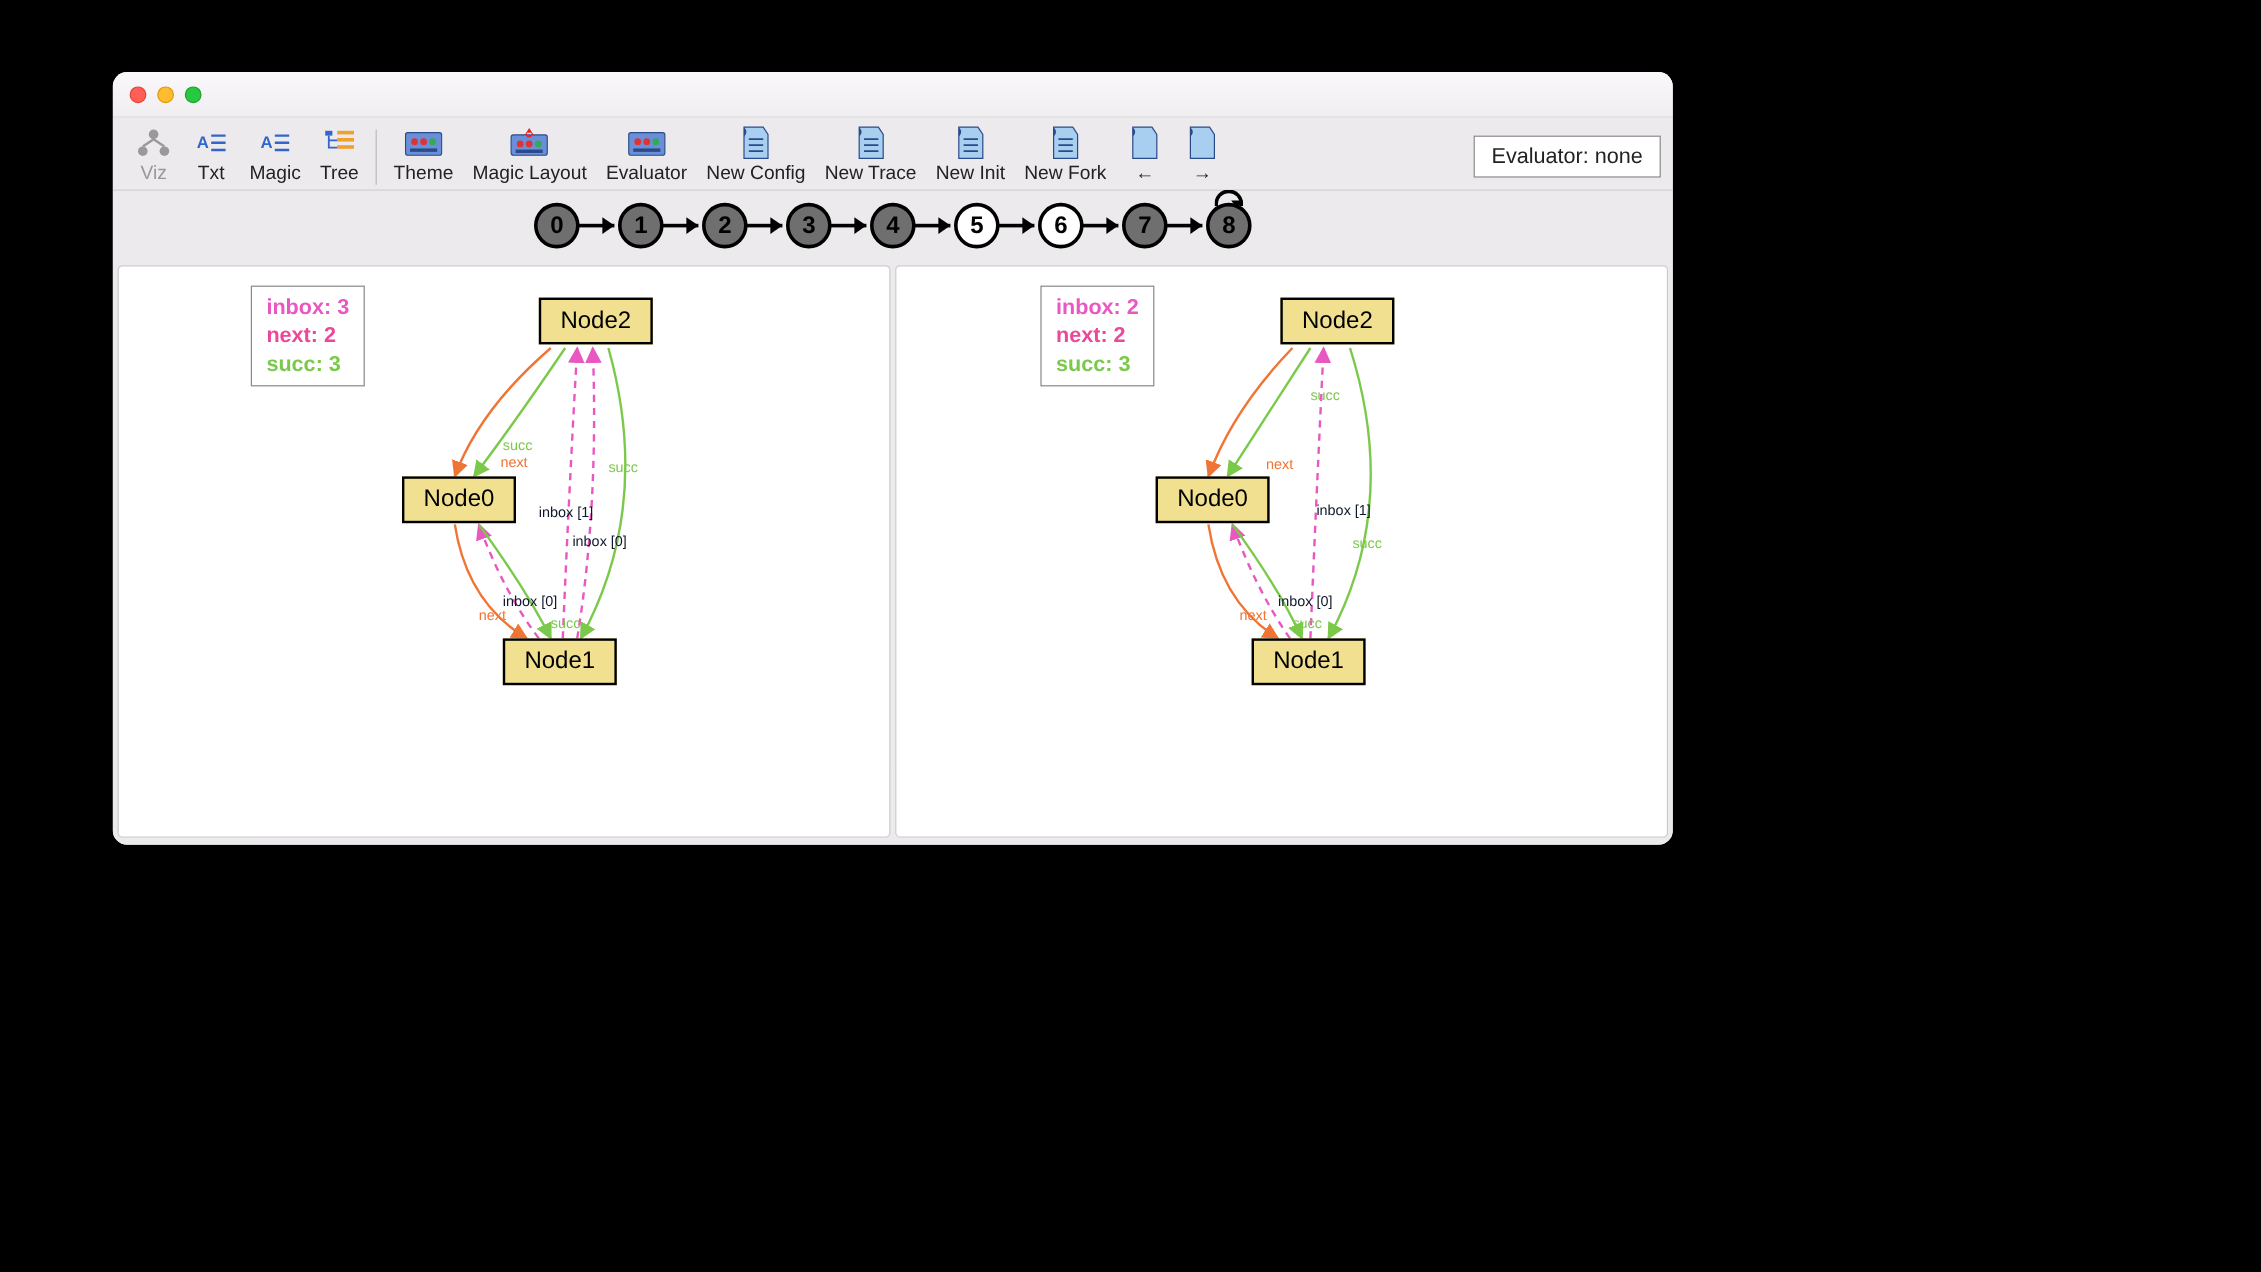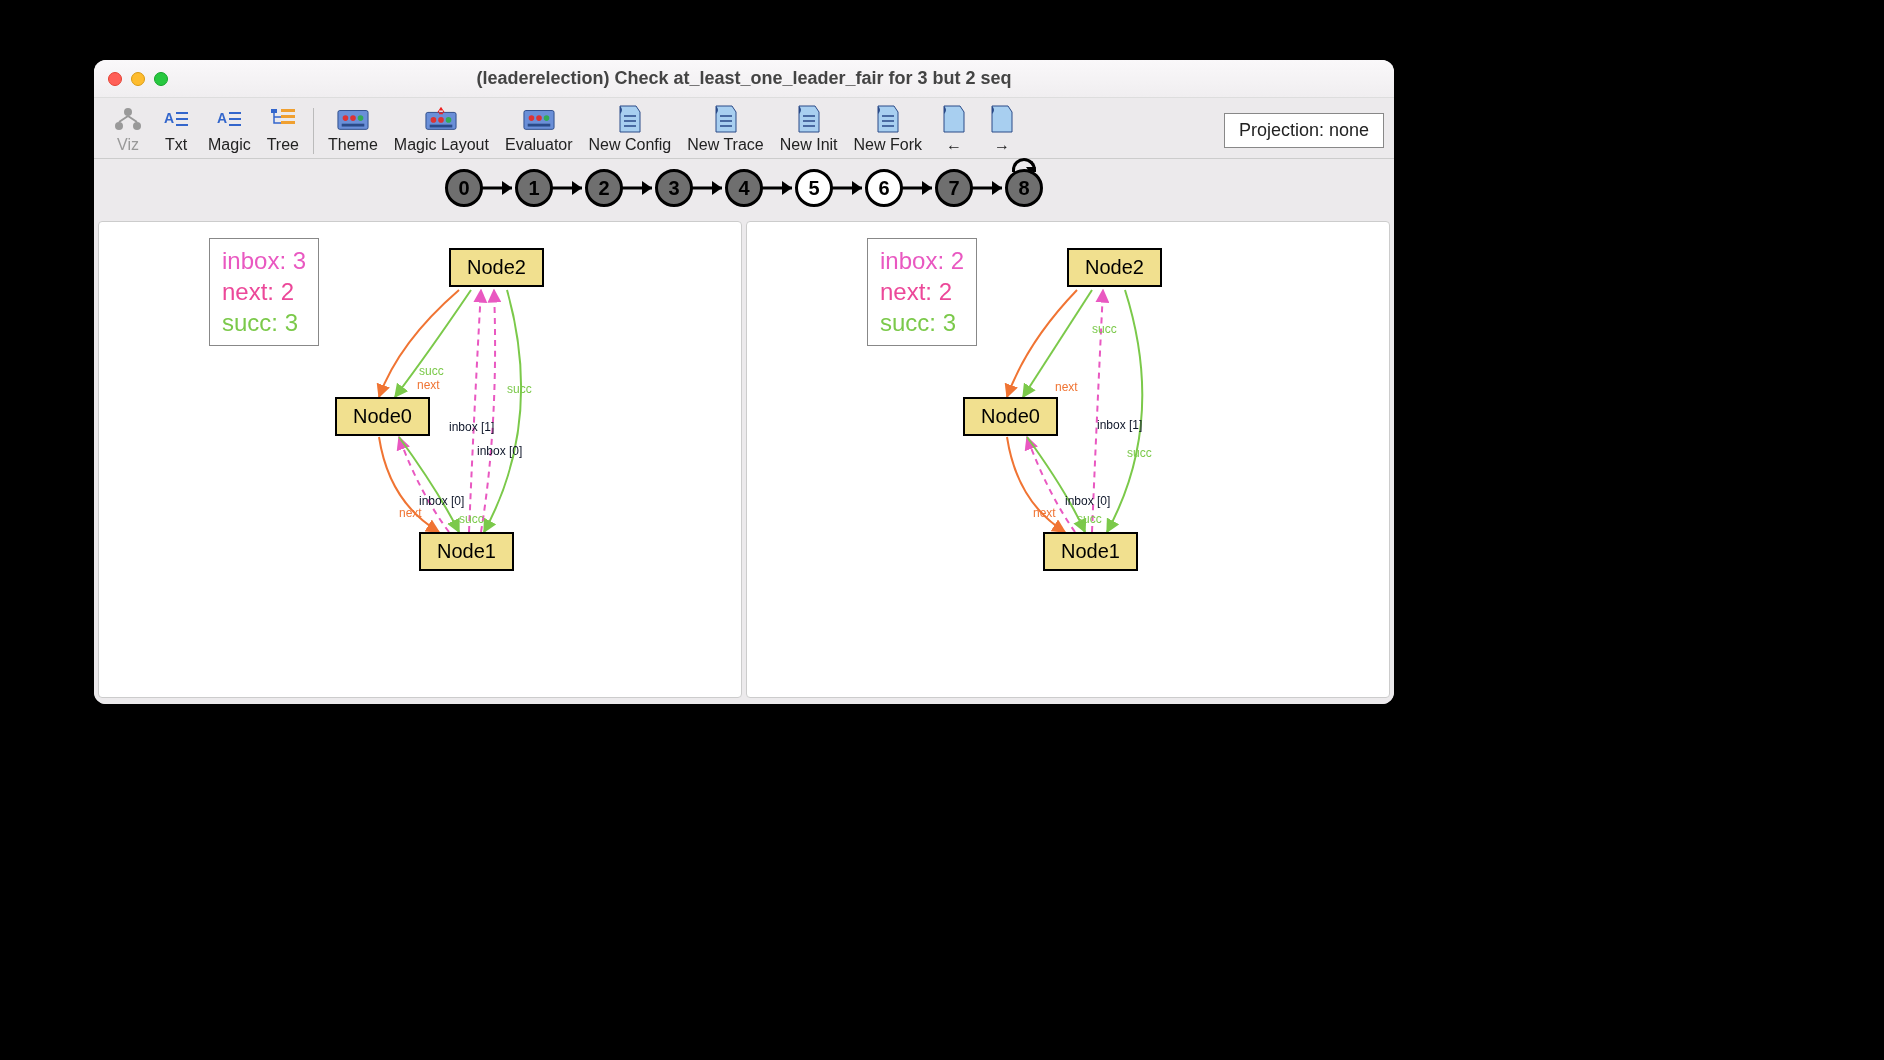--- a/index.html
+++ b/index.html
@@ -139,22 +139,22 @@
     border-radius: 4px;
     position: relative;
     overflow: hidden;
   }
   .legend {
     position: absolute;
     left: 110px; top: 16px;
     border: 1px solid #888;
     background: #fff;
     padding: 6px 12px;
-    font-size: 24px;
-    font-weight: 400;
+    font-size: 18px;
+    font-weight: 700;
     line-height: 1.3;
   }
   .legend .inbox { color: #e958c1; }
   .legend .next  { color: #ec4899; }
   .legend .succ  { color: #7bc94a; }
   .node {
     position: absolute;
     background: #f1e08f;
     border: 2px solid #000;
     padding: 6px 16px;
@@ -180,21 +180,20 @@
 <body>
 
 <div class="window">
 
   <div class="titlebar">
     <div class="traffic">
       <span class="tl-close"></span>
       <span class="tl-min"></span>
       <span class="tl-max"></span>
     </div>
-    <div class="title">(leaderelection) Check at_least_one_leader_fair for 3 but 2 seq</div>
   </div>
 
   <div class="toolbar">
     <div class="tbtn disabled">
       <span class="ico">
         <svg width="28" height="24" viewBox="0 0 28 24">
             <circle cx="14" cy="5" r="4" fill="#999"></circle>
             <circle cx="5" cy="19" r="4" fill="#999"></circle>
             <circle cx="23" cy="19" r="4" fill="#999"></circle>
             <path d="M14 9 L5 15 M14 9 L23 15" stroke="#999" stroke-width="2"></path>
@@ -322,21 +321,21 @@
     <div class="tbtn">
       <span class="ico">
         <svg width="28" height="30" viewBox="0 0 28 30">
             <path d="M4 2 H20 L24 8 V28 H4 Z" fill="#a8cff0" stroke="#2a4a88"></path>
             <path d="M4 2 Q8 6 4 10 V2" fill="#2a4a88"></path>
           </svg>
       </span>
       <span>→</span>
     </div>
     <div class="proj-box">
-      <span>Projection: none</span>
+      <span>Evaluator: none</span>
     </div>
   </div>
 
   <div class="state-strip">
     <div class="state">
         <span>0</span>
       </div>
     <div class="state">
         <span>1</span>
       </div>

